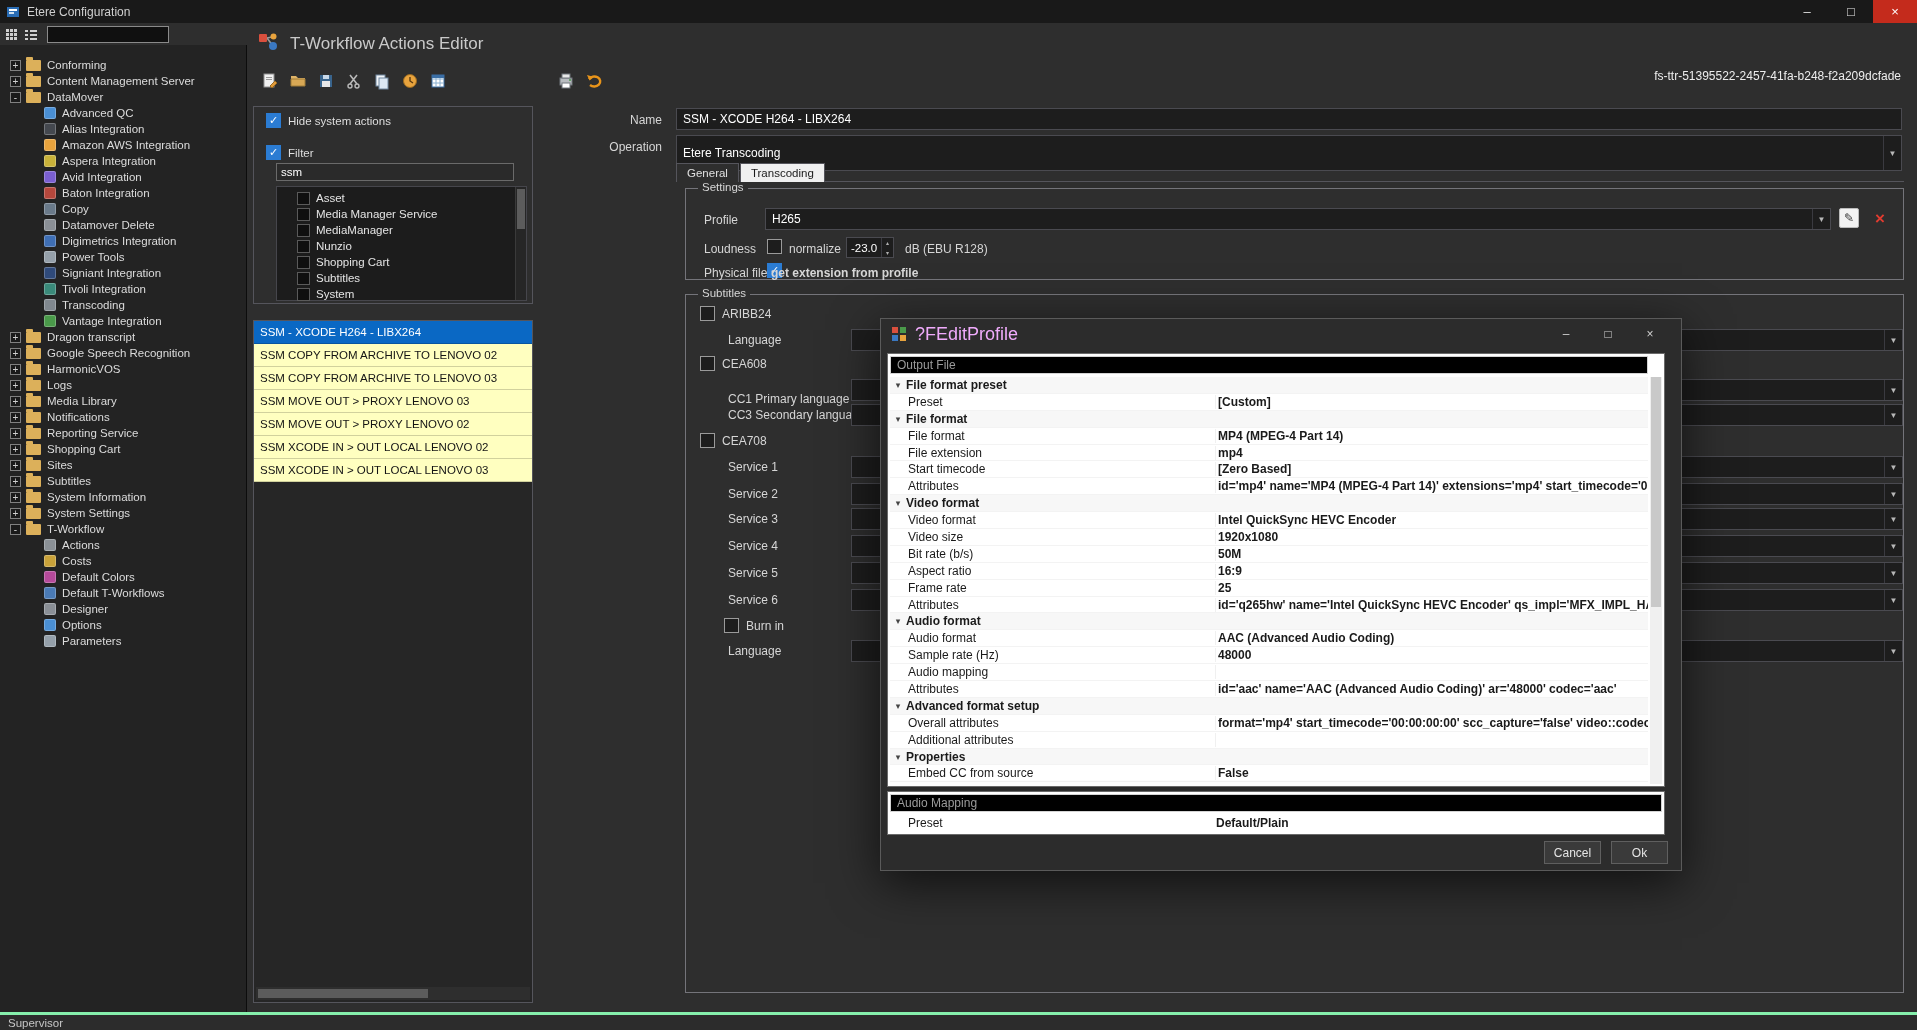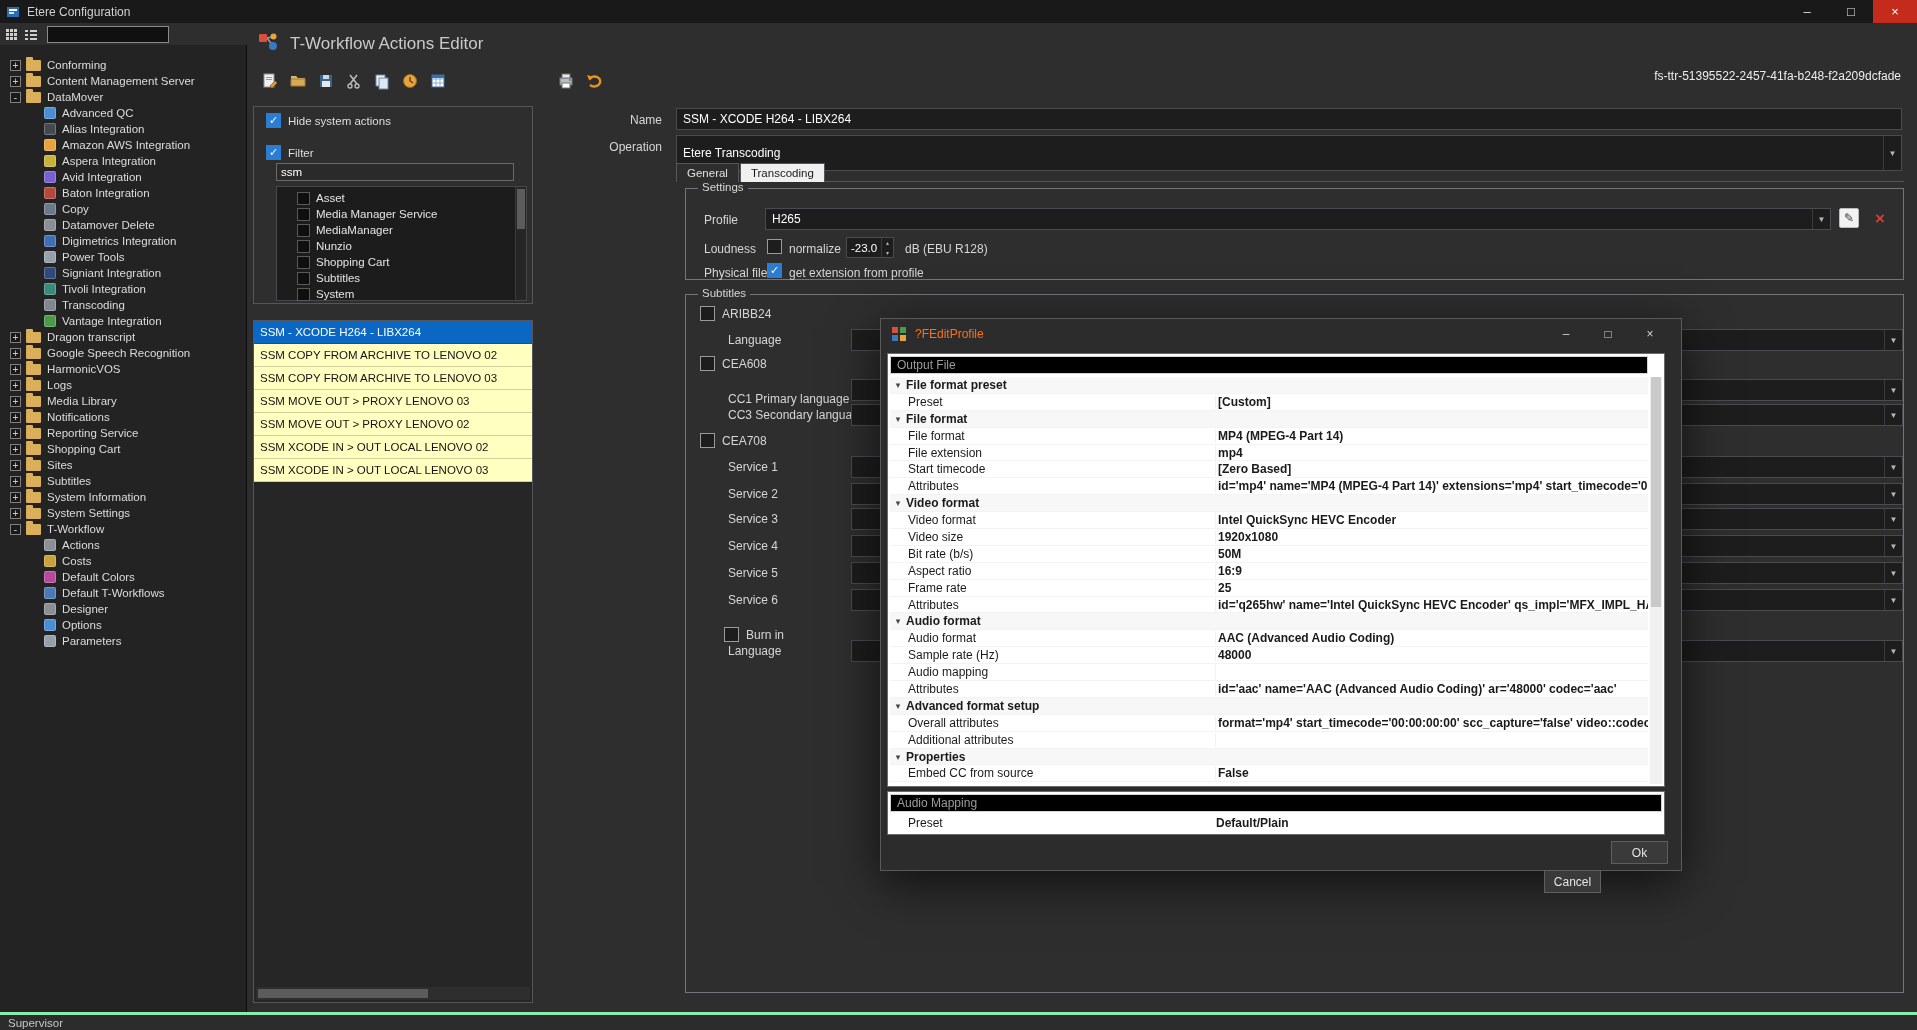--- a/index.html
+++ b/index.html
@@ -79,21 +79,21 @@
   .icon-btn.del { color:#e33c30; font-size:17px; font-weight:bold; }
   .spin { position:absolute; background:#1d1d1d; border:1px solid #4a4a50; color:#fff; display:flex; }
   .spin .sval { flex:1; display:flex; align-items:center; padding:0 4px; font-size:11.5px; }
   .spin .sarrows { width:12px; display:flex; flex-direction:column; border-left:1px solid #3a3a40; }
   .spin .sarrows span { flex:1; font-size:6px; color:#b0b0b0; display:flex; align-items:center; justify-content:center; }
 
   
   .modal { position:absolute; left:880px; top:318px; width:802px; height:553px; background:#2c2c2c; border:1px solid #5a5a5a; box-shadow:0 12px 45px rgba(0,0,0,.65); z-index:20; }
   .modal-tb { position:absolute; top:0; left:0; right:0; height:30px; display:flex; align-items:center; }
   .modal-ic { margin-left:10px; display:inline-flex; }
-  .modal-title { margin-left:8px; font-size:12px; color:#f97316; }
+  .modal-title { margin-left:8px; font-size:18px; color:#f0abfc; }
   .modal-ctrls { margin-left:auto; display:flex; align-items:center; margin-right:10px; color:#d0d0d0; }
   .m-btn { width:42px; text-align:center; font-size:12px; }
   .modal-body { position:absolute; left:6px; top:34px; width:778px; height:434px; background:#ffffff; border:1px solid #6a6a6a; }
   .sec-header { position:absolute; left:2px; top:2px; height:18px; background:#000000; border:1px solid #d4d4d4; color:#9b9b9b; font-size:12px; display:flex; align-items:center; padding-left:6px; }
   .modal-body .sec-header { right:16px; }
   .grid { position:absolute; left:2px; top:23px; right:16px; bottom:2px; overflow:hidden; }
   .grid-row { height:16.9px; display:flex; align-items:center; font-size:12px; color:#1a1a1a; border-bottom:1px solid #f3f3f3; }
   .grid-row.cat { background:#f7f7f7; }
   .grid-row .chev { width:16px; text-align:center; font-size:9px; color:#444; flex:none; }
   .grid-row .cat-label { font-weight:bold; white-space:nowrap; }
@@ -506,21 +506,21 @@
       <span class="sval">-23.0</span>
       <span class="sarrows">
           <span>▴</span>
           <span>▾</span>
         </span>
     </div>
     <div class="form-label-l" style="left:219px;top:53px;">dB (EBU R128)</div>
 
     <div class="form-label-l" style="left:18px;top:77px;">Physical file</div>
     <span class="checkbox checked" style="position:absolute;left:81px;top:74px;"></span>
-    <div class="form-label-l" style="left:103px;top:77px;">get extension from profile</div>
+    <div class="form-label-l" style="left:85px;top:77px;font-weight:bold;">get extension from profile</div>
   </div>
 
   <div class="groupbox" style="left:685px;top:294px;width:1219px;height:699px;">
     <span class="legend">Subtitles</span>
     <div>
         <div style="position: absolute; left: 14px; top: 11px; display: flex; align-items: center;">
           <span class="checkbox"></span>
           <span class="cb-label" style="font-size:12px;color:#d6d6d6;">ARIBB24</span>
         </div>
         <div class="form-label-l" style="left: 42px; top: 38px;">Language</div>
@@ -569,21 +569,21 @@
         <div class="form-label-l" style="left: 42px; top: 271px;">Service 5</div>
         <div class="combo" style="left: 165px; top: 267px; width: 1052px; height: 22px;">
           <span class="val"></span>
           <span class="arr">▼</span>
         </div>
         <div class="form-label-l" style="left: 42px; top: 298px;">Service 6</div>
         <div class="combo" style="left: 165px; top: 294px; width: 1052px; height: 22px;">
           <span class="val"></span>
           <span class="arr">▼</span>
         </div>
-        <div style="position: absolute; left: 14px; top: 332px; display: flex; align-items: center; padding-left: 24px;">
+        <div style="position: absolute; left: 14px; top: 323px; display: flex; align-items: center; padding-left: 24px;">
           <span class="checkbox"></span>
           <span class="cb-label" style="font-size:12px;color:#d6d6d6;">Burn in</span>
         </div>
         <div class="form-label-l" style="left: 42px; top: 349px;">Language</div>
         <div class="combo" style="left: 165px; top: 345px; width: 1052px; height: 22px;">
           <span class="val"></span>
           <span class="arr">▼</span>
         </div>
       </div>
   </div>
@@ -711,21 +711,21 @@
     </div>
     <div class="map-block">
       <div class="sec-header">Audio Mapping</div>
       <div class="map-rows">
           <div class="map-row">
             <span class="g-label">Preset</span>
             <span class="g-value">Default/Plain</span>
           </div>
         </div>
     </div>
-    <div class="dlg-btn" style="left:663px;top:522px;margin-top:29px;">Cancel</div>
+    <div class="dlg-btn" style="left:663px;top:522px;">Cancel</div>
     <div class="dlg-btn" style="left:730px;top:522px;">Ok</div>
   </div>
 
   <div class="statusbar">
     <span>Supervisor</span>
   </div>
 
 </div>
 
 </body></html>

